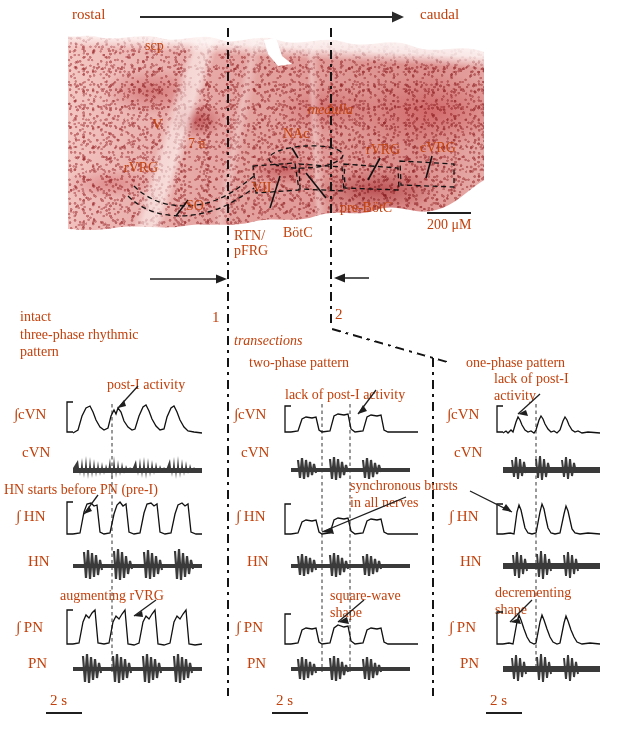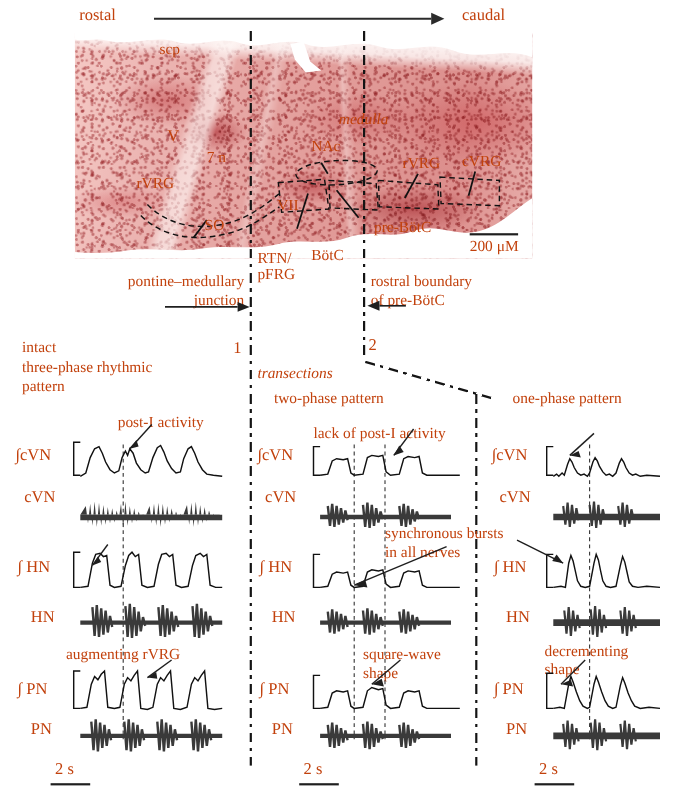--- a/index.html
+++ b/index.html
@@ -205,45 +205,42 @@
   <div class="txt t14" style="left:427px; top:217px;">200 μM</div>
 
   <div class="dd" style="left:227px; top:28px; height:668px;"></div>
 
   <div class="dd" style="left:330px; top:28px; height:300px;"></div>
 
   <div class="dd-slant" style="left:332px; top:328px; width:122px; transform:rotate(16deg);"></div>
 
   <div class="dd" style="left:432px; top:358px; height:338px;"></div>
 
-  <div class="txt t14 right" style="left:70px; top:249px; width:152px; line-height:1.18;">pontine–medullary
-junction</div>
   <svg class="abs" style="left:150px; top:272px;" width="78" height="14">
     <line x1="0" y1="7" x2="66" y2="7" stroke="#1f1f1f" stroke-width="1.5"></line>
     <polygon points="66,2.5 77,7 66,11.5" fill="#1f1f1f"></polygon>
   </svg>
 
-  <div class="txt t14" style="left:337px; top:249px; line-height:1.18;">rostral boundary
-of pre-BötC</div>
   <svg class="abs" style="left:334px; top:271px;" width="36" height="14">
     <line x1="35" y1="7" x2="11" y2="7" stroke="#1f1f1f" stroke-width="1.5"></line>
     <polygon points="11,2.5 0,7 11,11.5" fill="#1f1f1f"></polygon>
   </svg>
 
   <div class="txt t15" style="left:212px; top:309px;">1</div>
   <div class="txt t15" style="left:335px; top:306px;">2</div>
   <div class="txt t14" style="left:234px; top:333px;font-style:italic;">transections</div>
 
   <div class="txt t14 center" style="left:20px; top:308px; width:196px; line-height:1.25;">intact
 three-phase rhythmic
 pattern</div>
   <div class="txt t14" style="left:249px; top:355px;">two-phase pattern</div>
   <div class="txt t14" style="left:466px; top:355px;">one-phase pattern</div>
 
   <div class="txt t14" style="left:107px; top:377px;">post-I activity</div>
+  <div class="txt t14" style="left:4px; top:482px;">HN starts before PN (pre-I)</div>
   <div class="txt t14" style="left:60px; top:588px;">augmenting rVRG</div>
 
   <div class="txt t15" style="left:14px; top:406px;">∫cVN</div>
   <div class="txt t15" style="left:22px; top:444px;">cVN</div>
   <div class="txt t15" style="left:16px; top:508px;">∫ HN</div>
   <div class="txt t15" style="left:28px; top:553px;">HN</div>
   <div class="txt t15" style="left:16px; top:619px;">∫ PN</div>
   <div class="txt t15" style="left:28px; top:655px;">PN</div>
 
   <svg class="abs" style="left:60px; top:372px;" width="162" height="320">
@@ -365,20 +362,22 @@
     <polygon points="80,42 85,33 89,39" fill="#1f1f1f"></polygon>
     <line x1="128" y1="125" x2="44" y2="160" stroke="#1f1f1f" stroke-width="1.3"></line>
     <polygon points="44,160 54,155 56,162" fill="#1f1f1f"></polygon>
     <line x1="86" y1="228" x2="60" y2="250" stroke="#1f1f1f" stroke-width="1.3"></line>
     <polygon points="60,250 69,245 71,252" fill="#1f1f1f"></polygon>
   </svg>
 
   <div class="solid-h" style="left:272px; top:712px; width:36px;"></div>
   <div class="txt t15" style="left:276px; top:692px;">2 s</div>
 
+  <div class="txt t14" style="left:494px; top:371px; line-height:1.18;">lack of post-I
+activity</div>
   <div class="txt t14" style="left:495px; top:585px; line-height:1.18;">decrementing
 shape</div>
 
   <div class="txt t15" style="left:447px; top:406px;">∫cVN</div>
   <div class="txt t15" style="left:454px; top:444px;">cVN</div>
   <div class="txt t15" style="left:449px; top:508px;">∫ HN</div>
   <div class="txt t15" style="left:460px; top:553px;">HN</div>
   <div class="txt t15" style="left:449px; top:619px;">∫ PN</div>
   <div class="txt t15" style="left:460px; top:655px;">PN</div>
 

